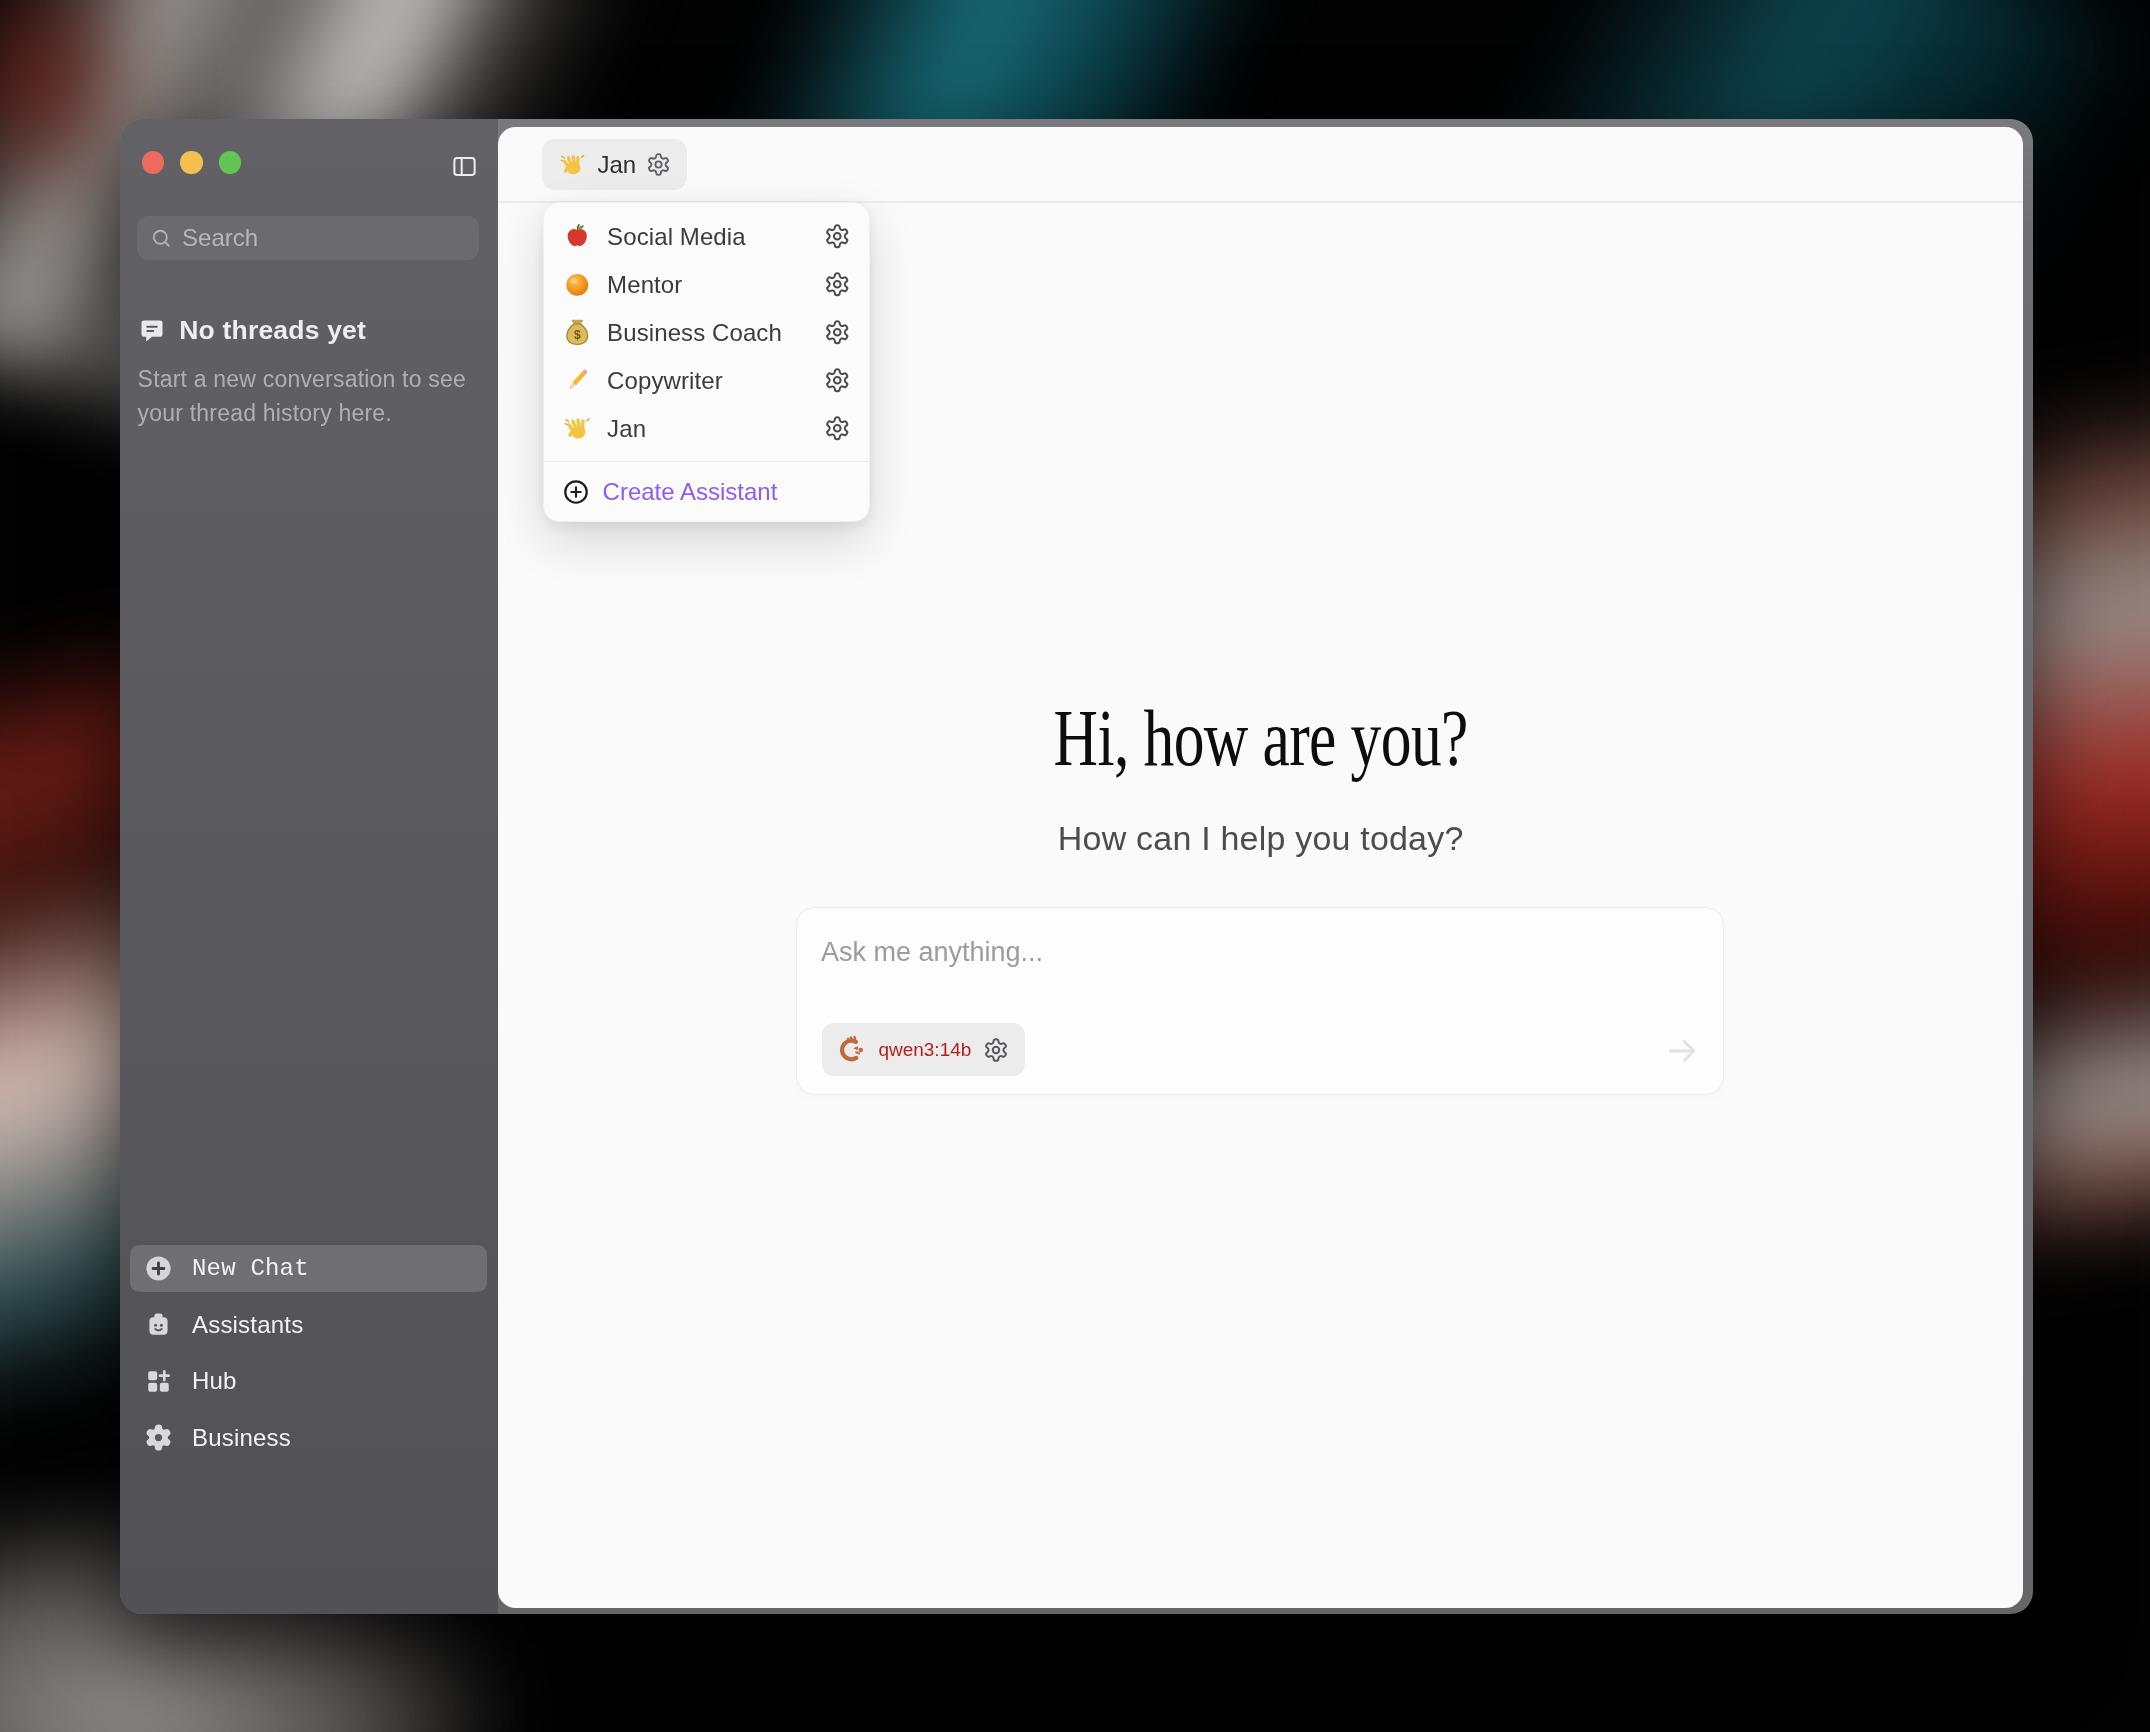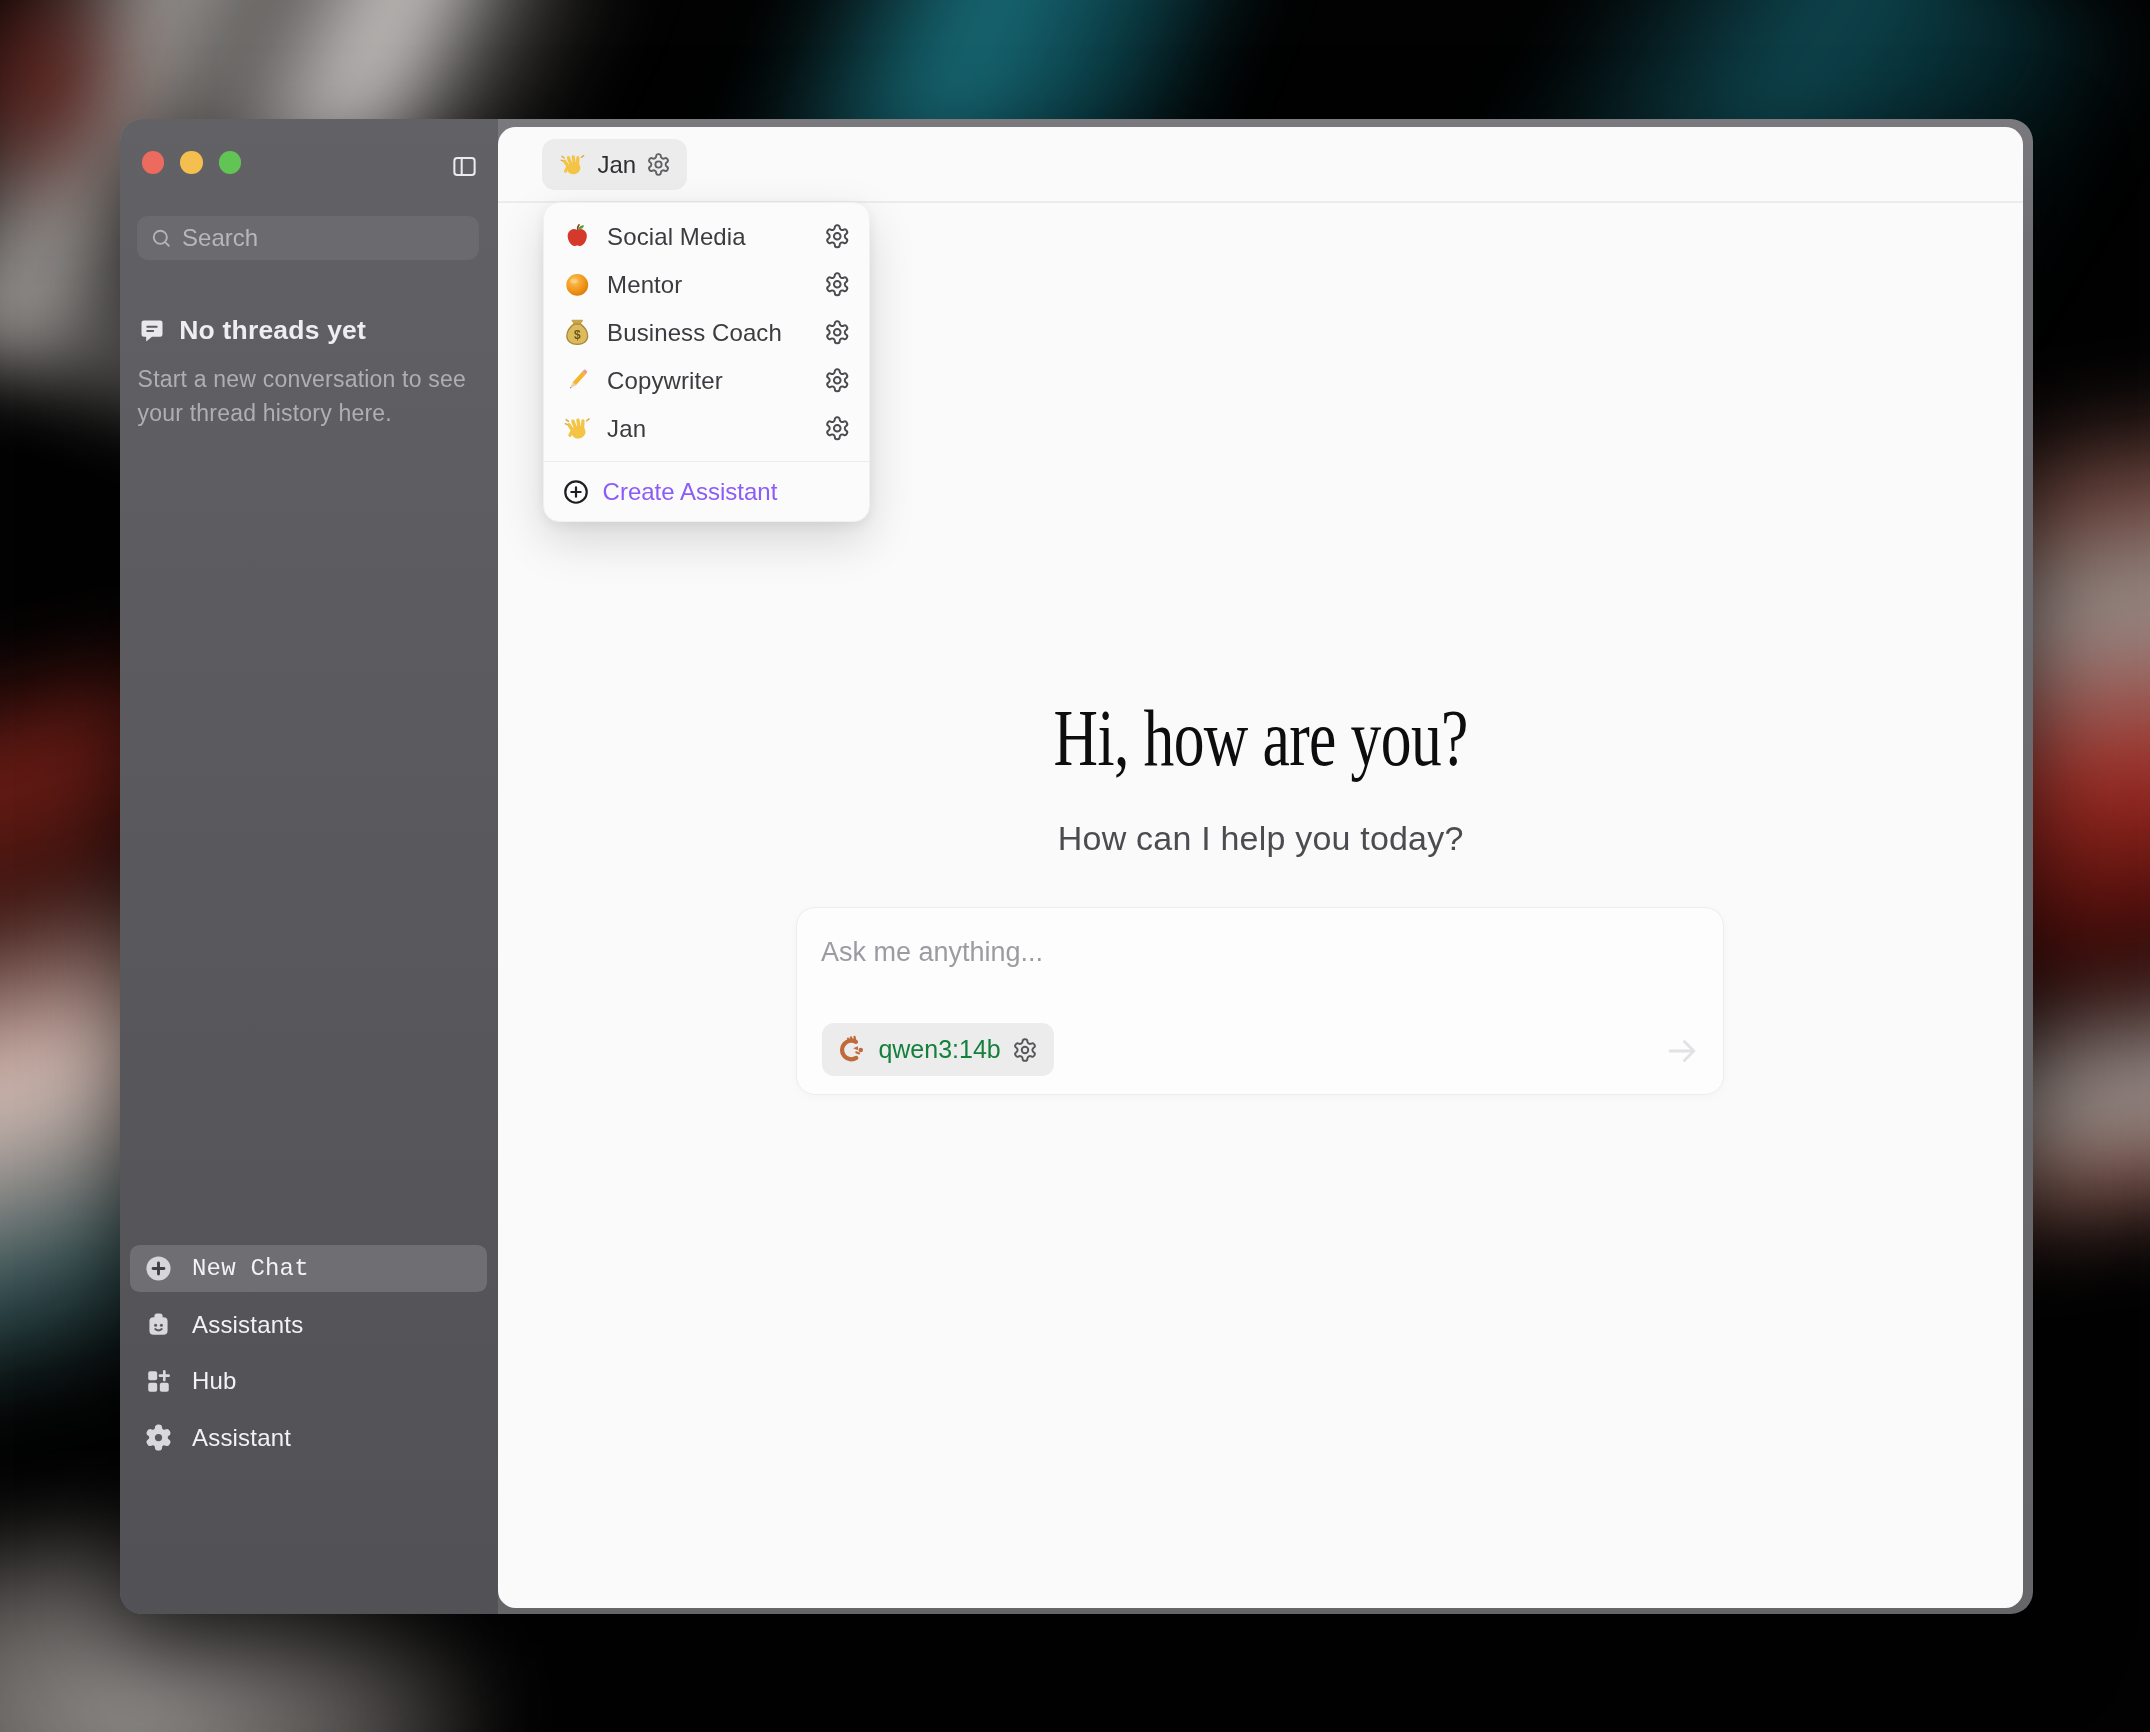--- a/index.html
+++ b/index.html
@@ -115,21 +115,21 @@
     position:absolute; left:24px; top:29px; right:96px; height:48px;
     border:none; outline:none; resize:none; background:transparent;
     font:400 27px "Liberation Sans", sans-serif; color:#2a2a2e;
   }
   .composer textarea::placeholder { color:#9b9ba1; }
   .model-pill {
     position:absolute; left:25px; bottom:17.6px; height:53px; padding:0 16px 0 11.2px;
     background:#ececec; border-radius:12px; display:flex; align-items:center; gap:11.2px;
   }
   .model-pill .logo { width:34px; height:34px; }
-  .model-pill .model-name { font-size:25px; font-weight:500; color:#15803d; }
+  .model-pill .model-name { font-size:19px; font-weight:500; color:#b91c1c; }
   .model-pill .gear { width:26px; height:26px; color:#56565b; }
   .send-btn { position:absolute; right:22.5px; bottom:24px; width:38px; height:38px; color:#e2e2e5; }
   .send-btn svg { width:38px; height:38px; }
 
   .gear, svg { display:block; }
   .hidden-defs { position:absolute; width:0; height:0; overflow:hidden; }
 </style>
 </head>
 <body>
 
@@ -294,21 +294,21 @@
               </svg>
             </span>
           <span>Hub</span>
         </div>
         <div class="nav-row">
           <span class="nav-ic" style="color:#d9d9dc;">
             <svg viewBox="0 0 24 24">
                 <use href="#i-gear-fill"></use>
               </svg>
             </span>
-          <span>Assistant</span>
+          <span>Business</span>
         </div>
       </nav>
     </div>
 
     <div class="content">
       <div class="content-divider"></div>
 
       <div class="assistant-pill">
         <svg class="emoji-ic" viewBox="0 0 24 24">
             <use href="#i-wave"></use>

